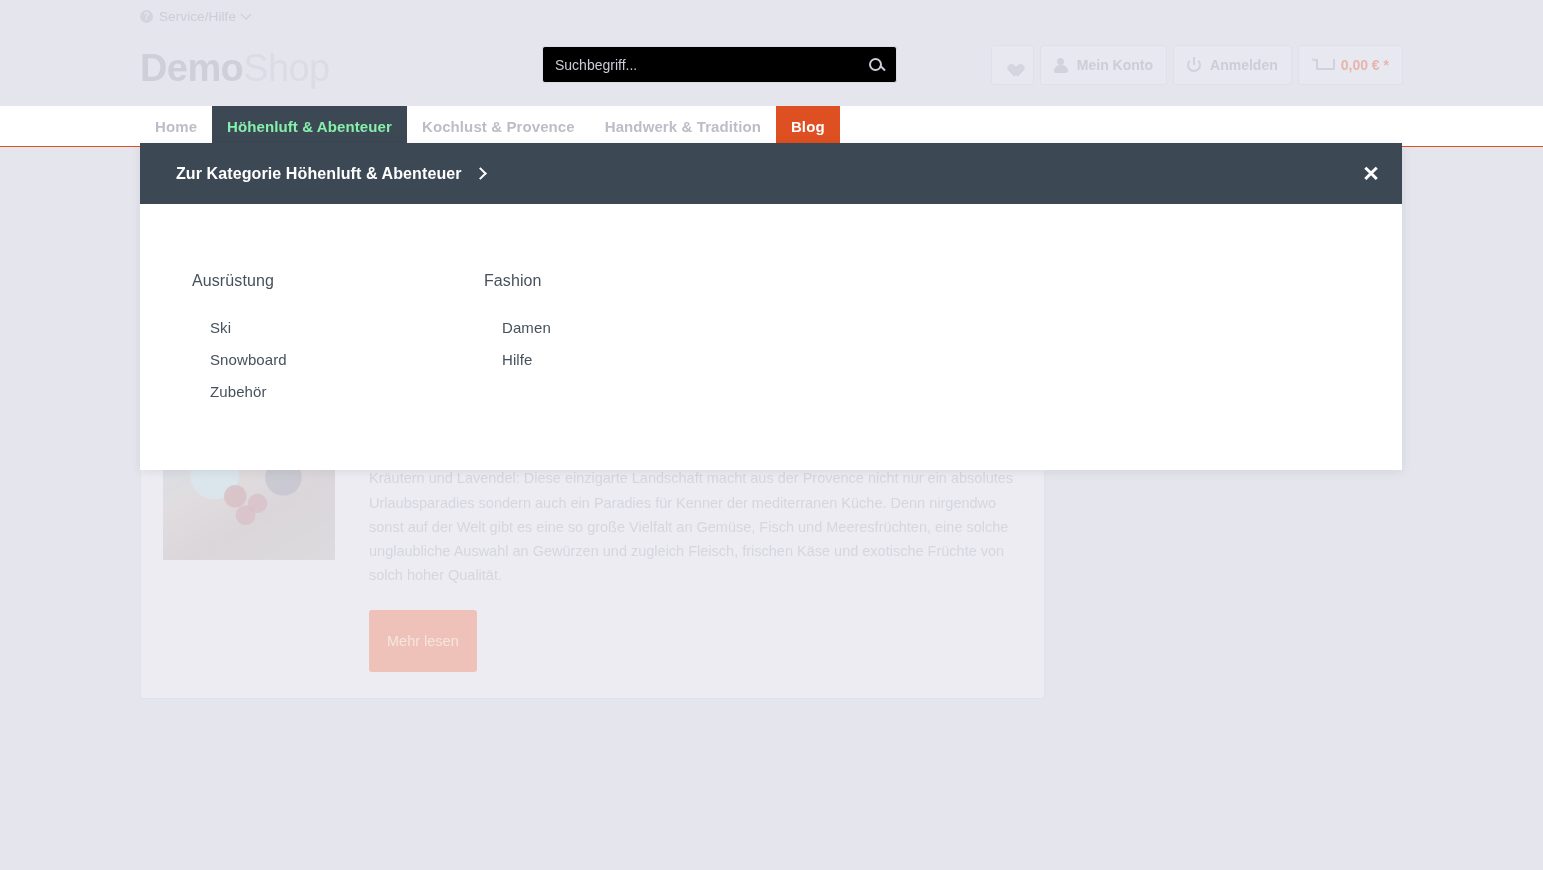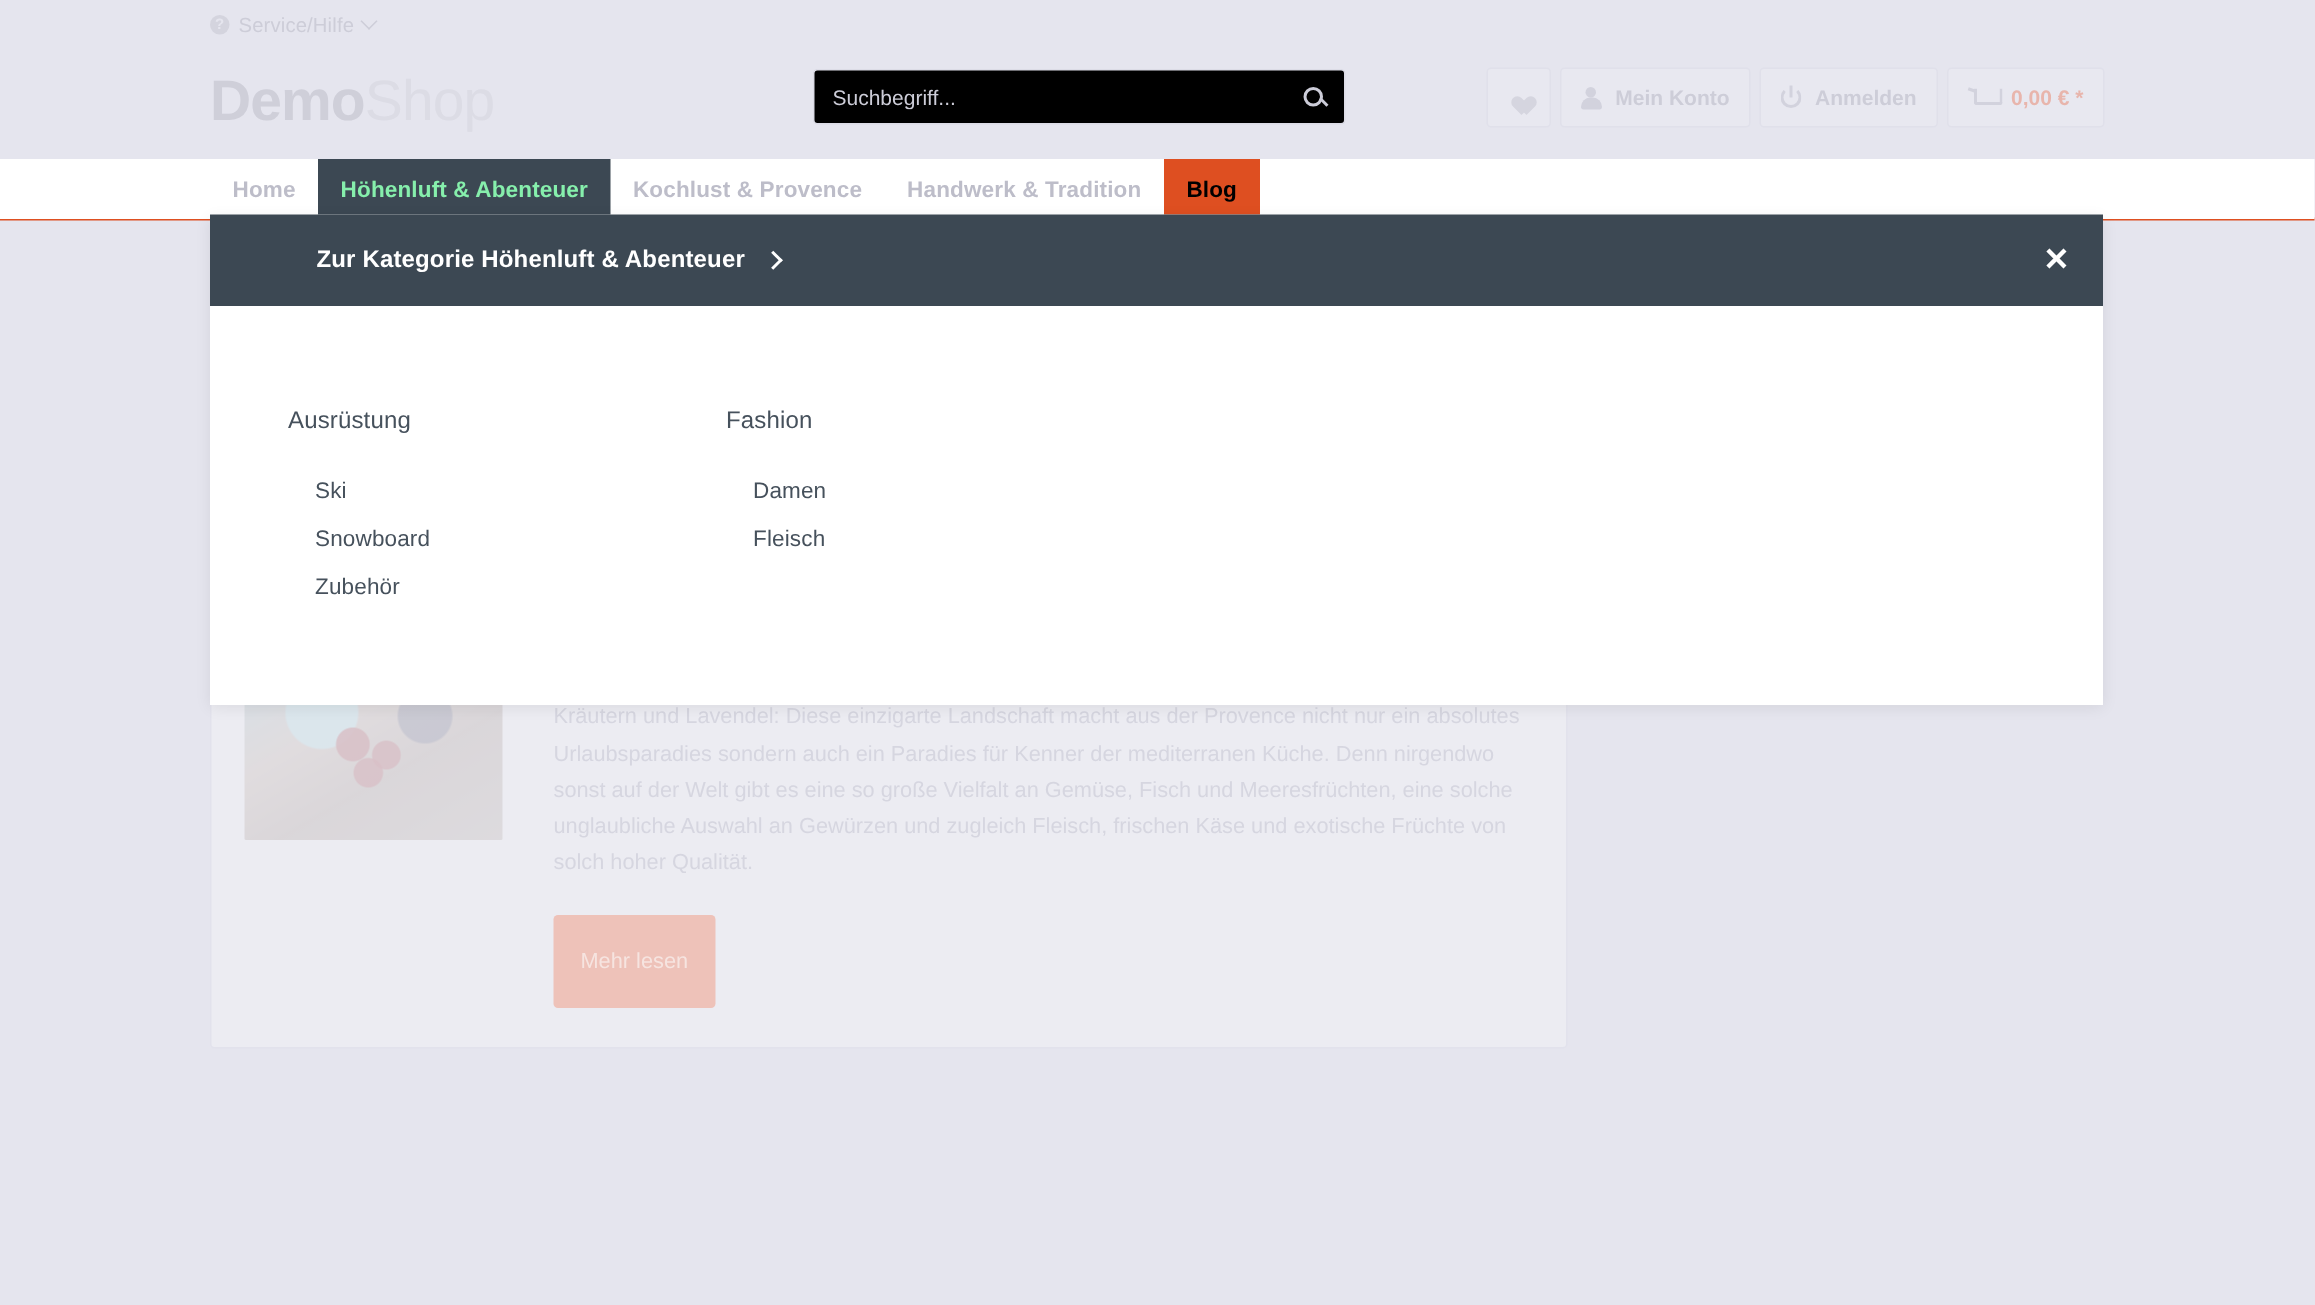--- a/index.html
+++ b/index.html
@@ -237,21 +237,21 @@
     white-space: nowrap;
     letter-spacing: .1px;
     font-weight: bold;
   }
   .nav-item.active {
     background: #3c4853;
     color: #86efac;
   }
   .nav-item.blog {
     background: #de4f21;
-    color: #000000;
+    color: #ffffff;
   }
 
   
   .content {
     width: 1263px;
     margin: 0 auto;
     display: flex;
     gap: 26px;
     padding-top: 18px;
     position: relative;
@@ -360,21 +360,21 @@
     background: #ffffff;
     z-index: 40;
     box-shadow: 0 2px 10px rgba(0,0,0,.08);
   }
   .flyout-head {
     height: 61px;
     background: #3c4853;
     display: flex;
     align-items: center;
     justify-content: space-between;
-    padding: 0 0 0 71px;
+    padding: 0 0 0 36px;
   }
   .flyout-head-left {
     display: flex;
     align-items: center;
     gap: 14px;
     color: #ffffff;
     font-size: 16px;
     font-weight: 700;
     cursor: pointer;
     letter-spacing: .1px;
@@ -544,18 +544,18 @@
     <div class="flyout-body">
       <div class="fly-col">
         <div class="fly-head">Ausrüstung</div>
         <div class="fly-sub">Ski</div>
         <div class="fly-sub">Snowboard</div>
         <div class="fly-sub">Zubehör</div>
       </div>
       <div class="fly-col">
         <div class="fly-head">Fashion</div>
         <div class="fly-sub">Damen</div>
-        <div class="fly-sub">Fleisch</div>
+        <div class="fly-sub">Hilfe</div>
       </div>
     </div>
   </div>
 
 </div>
 
 </body></html>

